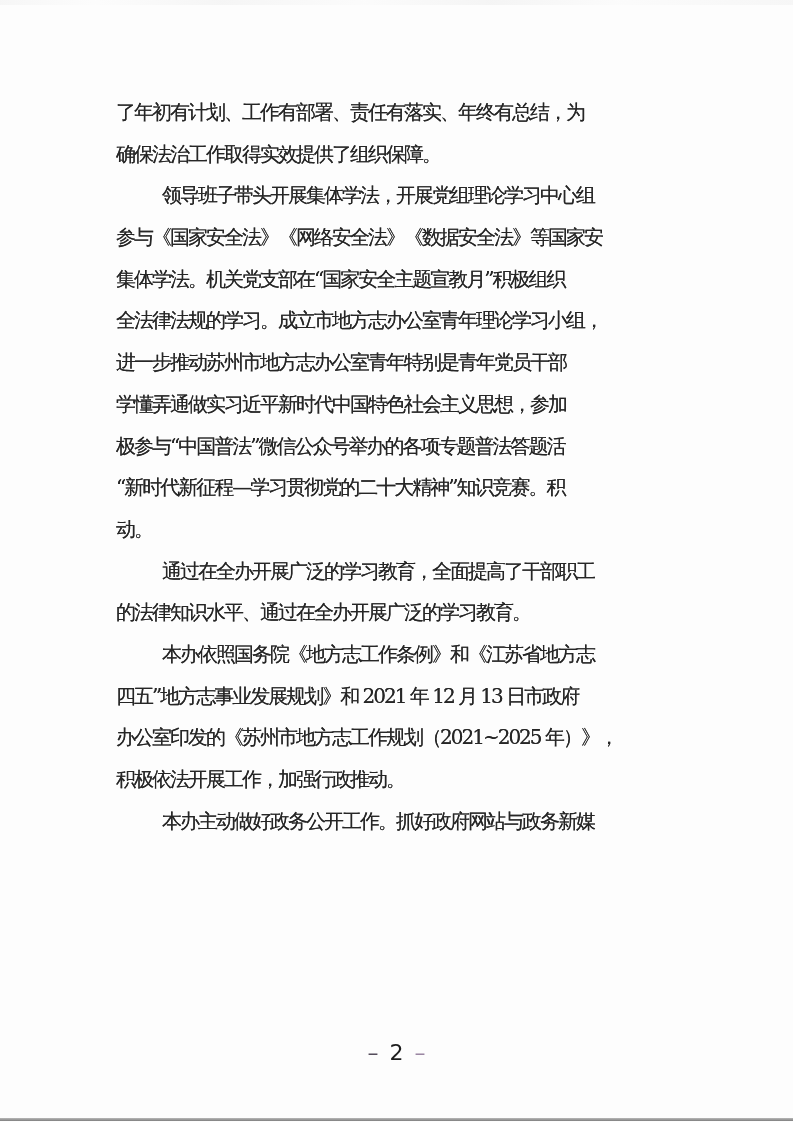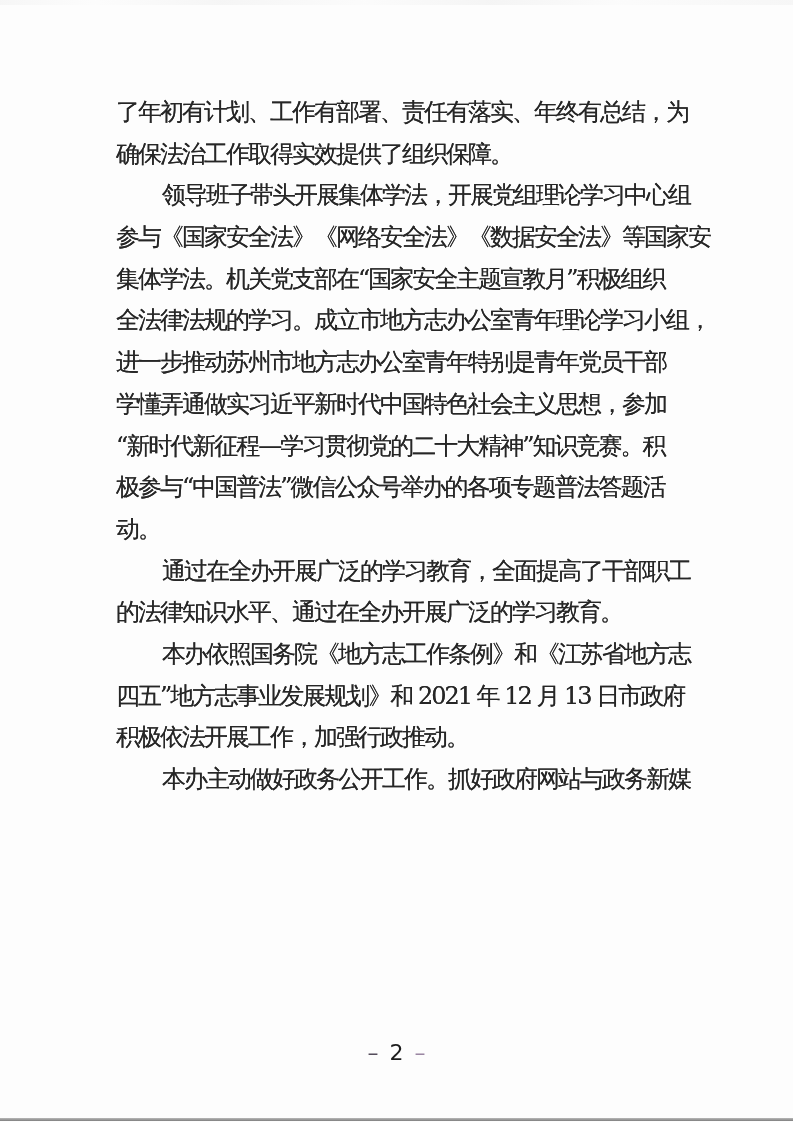--- a/index.html
+++ b/index.html
@@ -31,21 +31,21 @@
   }
   .textblock {
     position: absolute;
     left: 116px;
     top: 92px;
     width: 580px;
   }
   .line {
     height: 41.7px;
     line-height: 41.7px;
-    font-size: 24px;
+    font-size: 20px;
     letter-spacing: -2px;
     white-space: nowrap;
     color: #262626;
     text-shadow: 0 0 0.4px #4a4a4a; 
   }
   .line.indent { padding-left: 46px; }
   .footer {
     position: absolute;
     top: 1039px;
     left: 0;
@@ -69,27 +69,28 @@
 
   <div class="textblock">
     <div class="line">了年初有计划、工作有部署、责任有落实、年终有总结，为</div>
     <div class="line">确保法治工作取得实效提供了组织保障。</div>
     <div class="line indent">领导班子带头开展集体学法，开展党组理论学习中心组</div>
     <div class="line">参与《国家安全法》《网络安全法》《数据安全法》等国家安</div>
     <div class="line">集体学法。机关党支部在“国家安全主题宣教月”积极组织</div>
     <div class="line">全法律法规的学习。成立市地方志办公室青年理论学习小组，</div>
     <div class="line">进一步推动苏州市地方志办公室青年特别是青年党员干部</div>
     <div class="line">学懂弄通做实习近平新时代中国特色社会主义思想，参加</div>
+    <div class="line">极参与“中国普法”微信公众号举办的各项专题普法答题活</div>
     <div class="line">“新时代新征程—学习贯彻党的二十大精神”知识竞赛。积</div>
-    <div class="line">极参与“中国普法”微信公众号举办的各项专题普法答题活</div>
     <div class="line">动。</div>
     <div class="line indent">通过在全办开展广泛的学习教育，全面提高了干部职工</div>
     <div class="line">的法律知识水平、通过在全办开展广泛的学习教育。</div>
     <div class="line indent">本办依照国务院《地方志工作条例》和《江苏省地方志</div>
     <div class="line">四五”地方志事业发展规划》和 2021 年 12 月 13 日市政府</div>
+    <div class="line">办公室印发的《苏州市地方志工作规划（2021~2025 年）》，</div>
     <div class="line">积极依法开展工作，加强行政推动。</div>
     <div class="line indent">本办主动做好政务公开工作。抓好政府网站与政务新媒</div>
   </div>
 
   <div class="footer">
     <span class="dash-left">–</span><span class="page-num">2</span><span class="dash-right">–</span>
   </div>
 
   <div class="scan-edge-bottom"></div>
 

